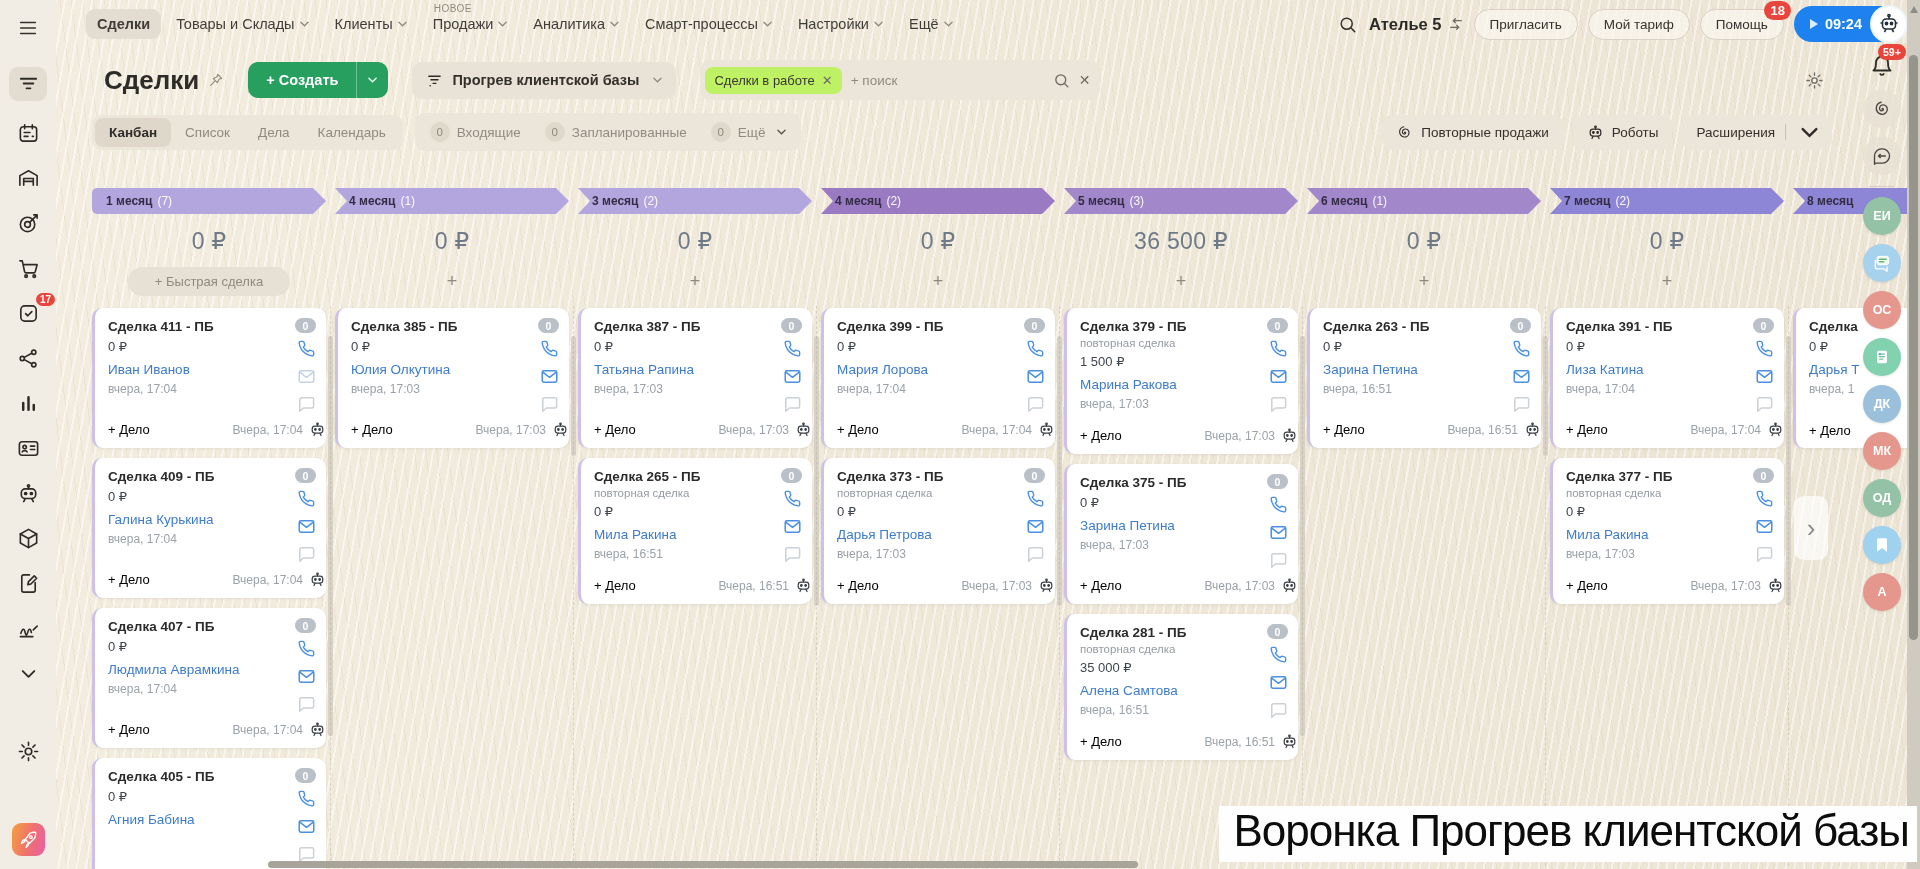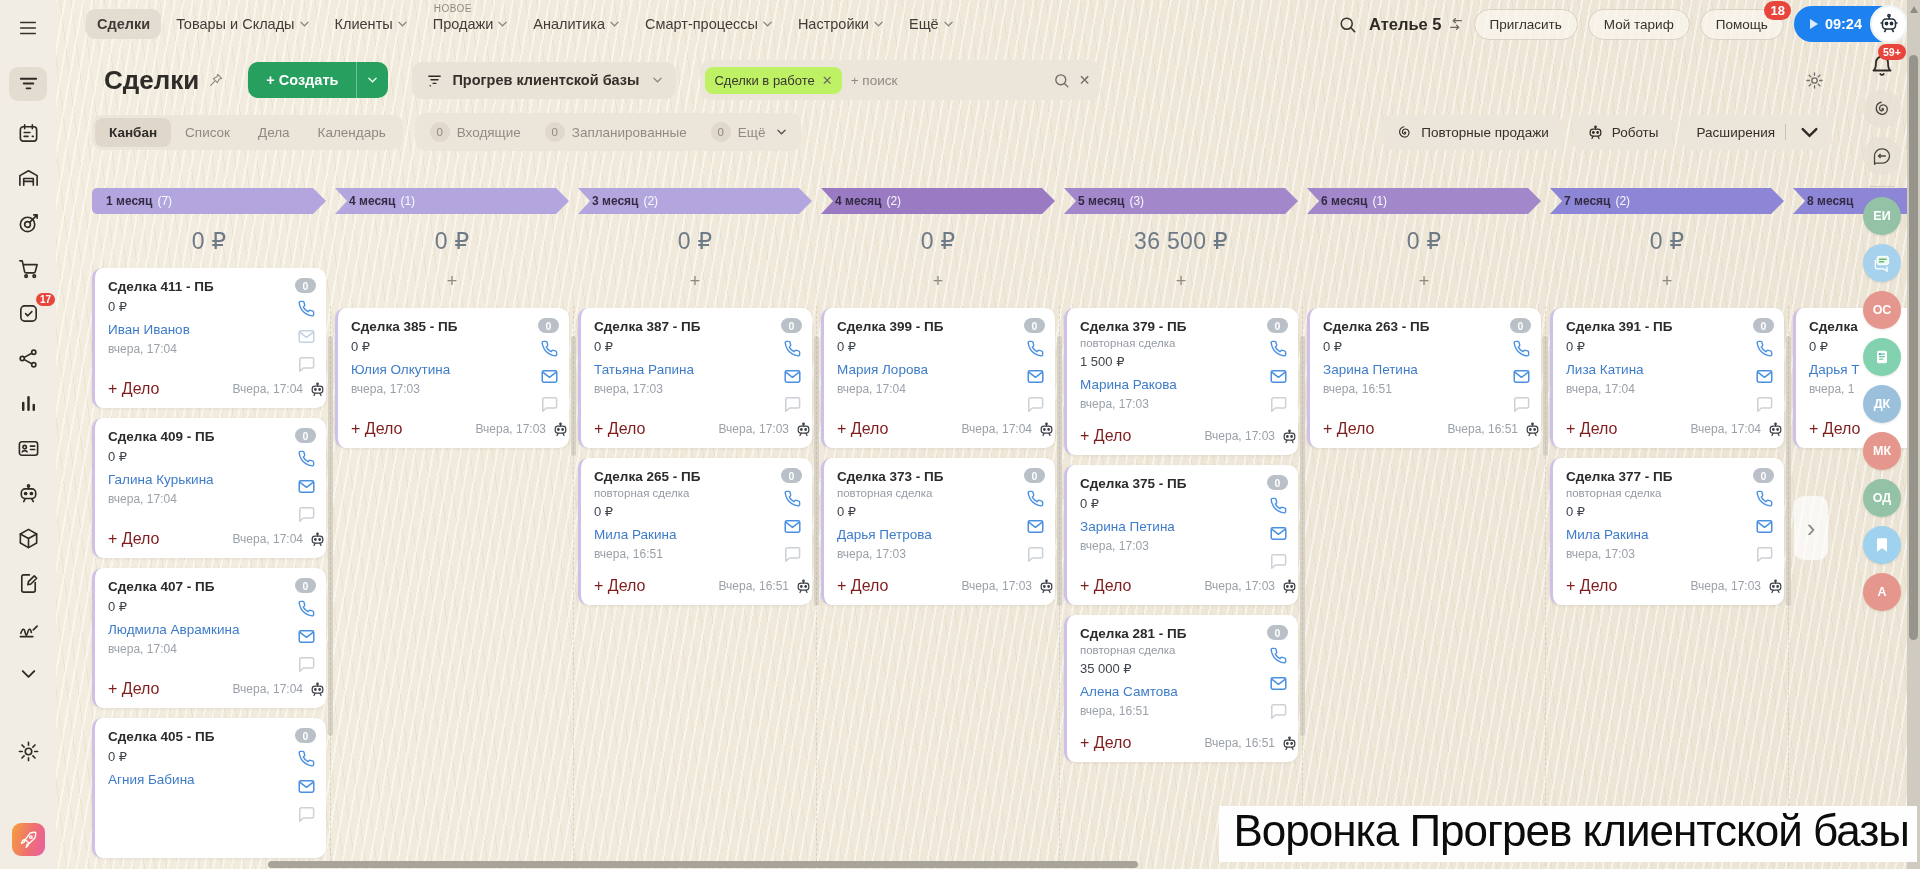--- a/index.html
+++ b/index.html
@@ -108,21 +108,21 @@
   .card-amount { font-size:13px; color:#3f454d; margin-top:5px; }
   .card-contact { font-size:13.5px; color:#3e7cc9; margin-top:8px; white-space:nowrap; overflow:hidden; padding-right:34px; }
   .card-updated { font-size:12px; color:#9aa1a9; margin-top:5px; }
   .card-icons { position:absolute; right:10px; top:31px; display:flex; flex-direction:column; gap:9px; }
   .card-icons svg { width:19px; height:19px; }
   .ic-phone { color:#4a90e2; }
   .ic-mail { color:#4a90e2; }
   .ic-mail.pale { color:#c3d2e2; }
   .ic-chat { color:#ccd1d6; }
   .card-footer { margin-top:auto; padding-top:16px; display:flex; align-items:center; }
-  .card-task { font-size:16px; color:#7f1d1d; }
+  .card-task { font-size:13px; color:#000000; }
   .task-date { margin-left:auto; font-size:12px; color:#9aa1a9; margin-right:6px; }
   .robot-sm { width:17px; height:17px; color:#3b3f46; }
 
   
   .right-rail { position:absolute; right:16px; top:54px; width:44px; z-index:25; display:flex; flex-direction:column; align-items:center; }
   .bell-wrap { position:relative; color:#2e2b26; margin-bottom:12px; cursor:pointer; }
   .bell-badge { position:absolute; top:-10px; left:8px; background:#e8463c; color:#fff; font-size:10.5px; font-weight:bold; border-radius:9px; padding:2px 5px; }
   .rr-circle { width:38px; height:38px; border-radius:50%; background:rgba(232,225,212,.85); display:flex; align-items:center; justify-content:center;
     color:#4a4740; margin-bottom:9px; cursor:pointer; }
   .rr-circle svg { width:20px; height:20px; }
@@ -449,20 +449,23 @@
   </div>
 
   <div class="board">
     <div class="cols" id="board-cols">
         <div class="col">
           <div class="col-head" style="background: rgb(179, 166, 223);">
             <span class="col-name">1 месяц</span>
             <span class="col-count">(7)</span>
           </div>
           <div class="col-sum">0 ₽</div>
+          <div class="col-addrow">
+            <div class="quick-deal">+ Быстрая сделка</div>
+          </div>
           <div class="cards">
             <div class="card">
               <div class="card-title">Сделка 411 - ПБ</div>
               <span class="card-badge">0</span>
               <div class="card-amount">0 ₽</div>
               <a class="card-contact">Иван Иванов</a>
               <div class="card-updated">вчера, 17:04</div>
               <div class="card-icons">
                 <span class="ic-phone">
                   <svg viewBox="0 0 24 24" fill="none" stroke="currentColor" stroke-width="1.8" stroke-linecap="round" stroke-linejoin="round">

